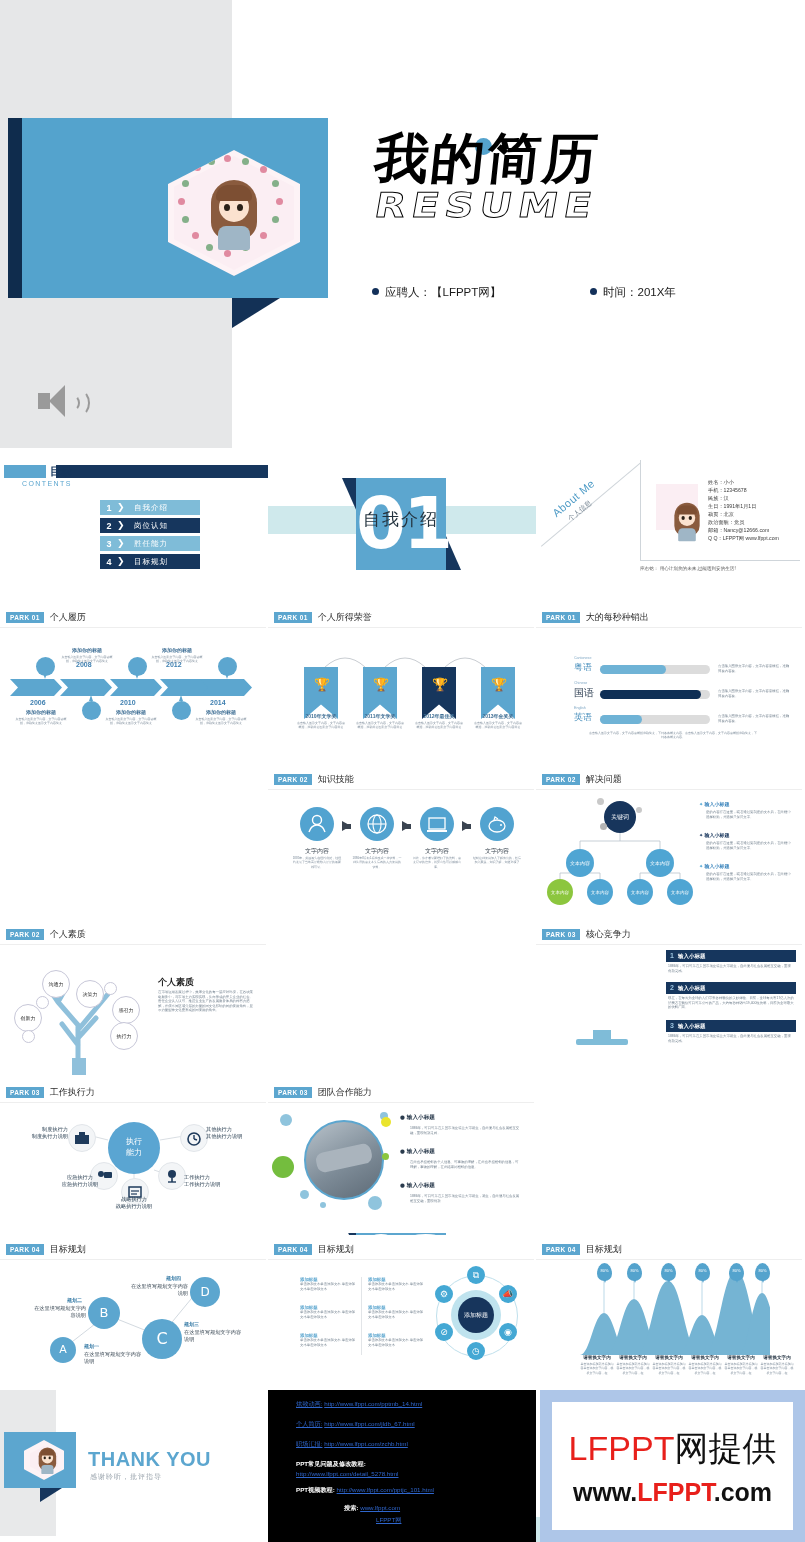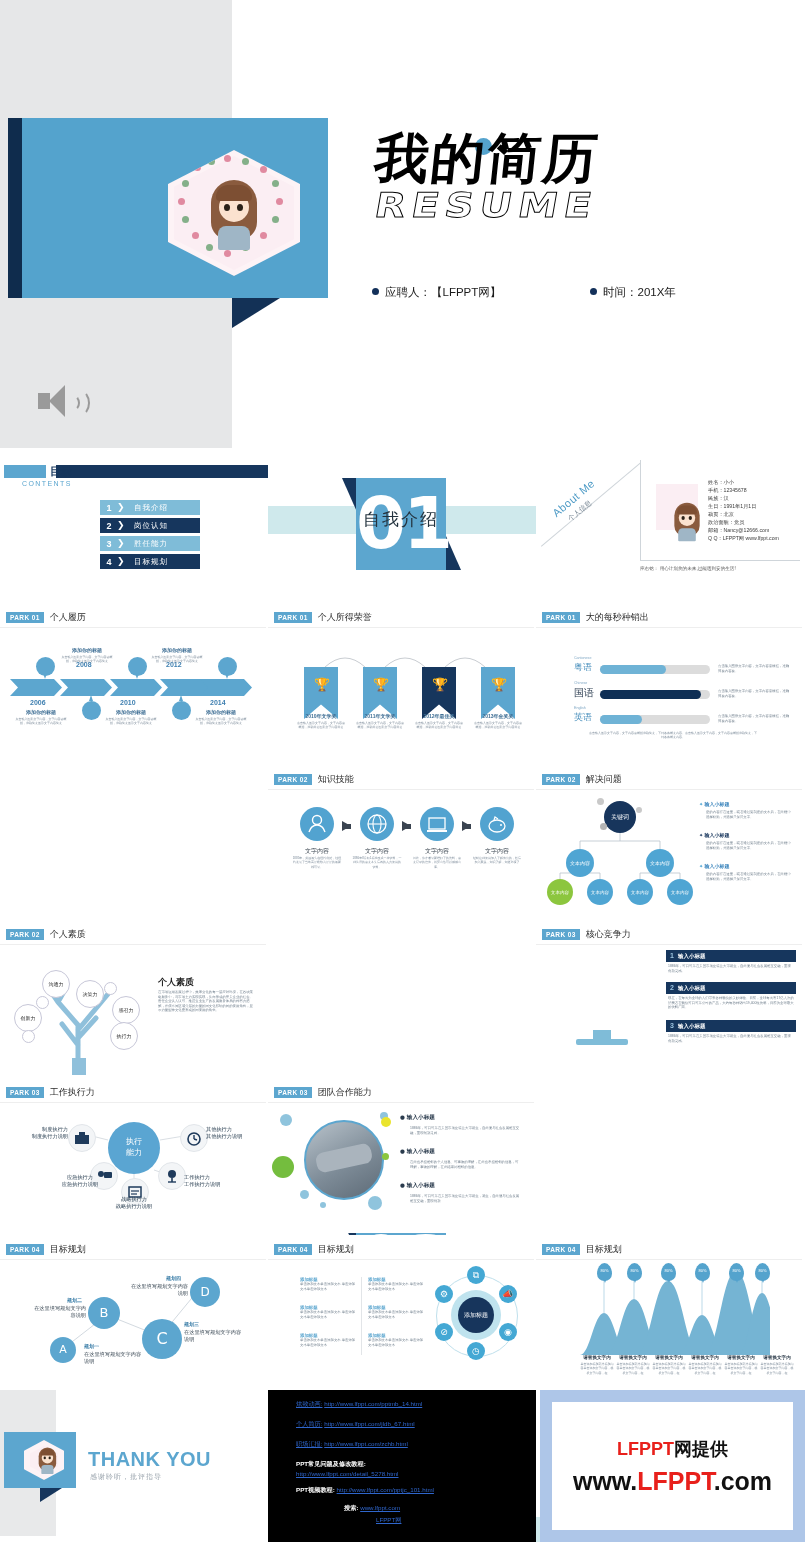--- a/index.html
+++ b/index.html
@@ -148,21 +148,21 @@
   
   #links{left:268px;top:1390px;width:268px;height:152px;background:#000;color:#fff;}
   #links .ln{position:absolute;font-size:6.2px;white-space:nowrap;}
   #links .k{color:#2f66cc;text-decoration:underline;}
   #links .w{color:#fff;font-weight:bold;}
 
   
   #promo{left:540px;top:1390px;width:265px;height:152px;background:#aec6e8;}
   #promo .inner{position:absolute;left:12px;top:12px;right:12px;bottom:12px;background:#fff;
       display:flex;flex-direction:column;align-items:center;justify-content:center;gap:6px;}
-  #promo .l1{font-size:18px;font-weight:bold;letter-spacing:0px;}
+  #promo .l1{font-size:34px;font-weight:normal;letter-spacing:0px;}
   #promo .l2{font-size:25px;font-weight:bold;}
   .red{color:#e8201b;} .blk{color:#111;}
 
   
   #contents{left:0;top:460px;width:268px;height:140px;}
   #contents .navybar{position:absolute;left:56px;top:5px;width:212px;height:13px;background:#16365d;}
   #contents .bluebit{position:absolute;left:4px;top:5px;width:42px;height:13px;background:#5ca6cf;}
   #contents .ml{position:absolute;left:50px;top:4px;font-size:11px;color:#16365d;font-family:"DejaVu Serif",serif;font-weight:bold;}
   #contents .en{position:absolute;left:22px;top:20px;font-size:7px;color:#5ca6cf;letter-spacing:1.4px;}
   .citem{position:absolute;left:100px;width:100px;height:15px;}

